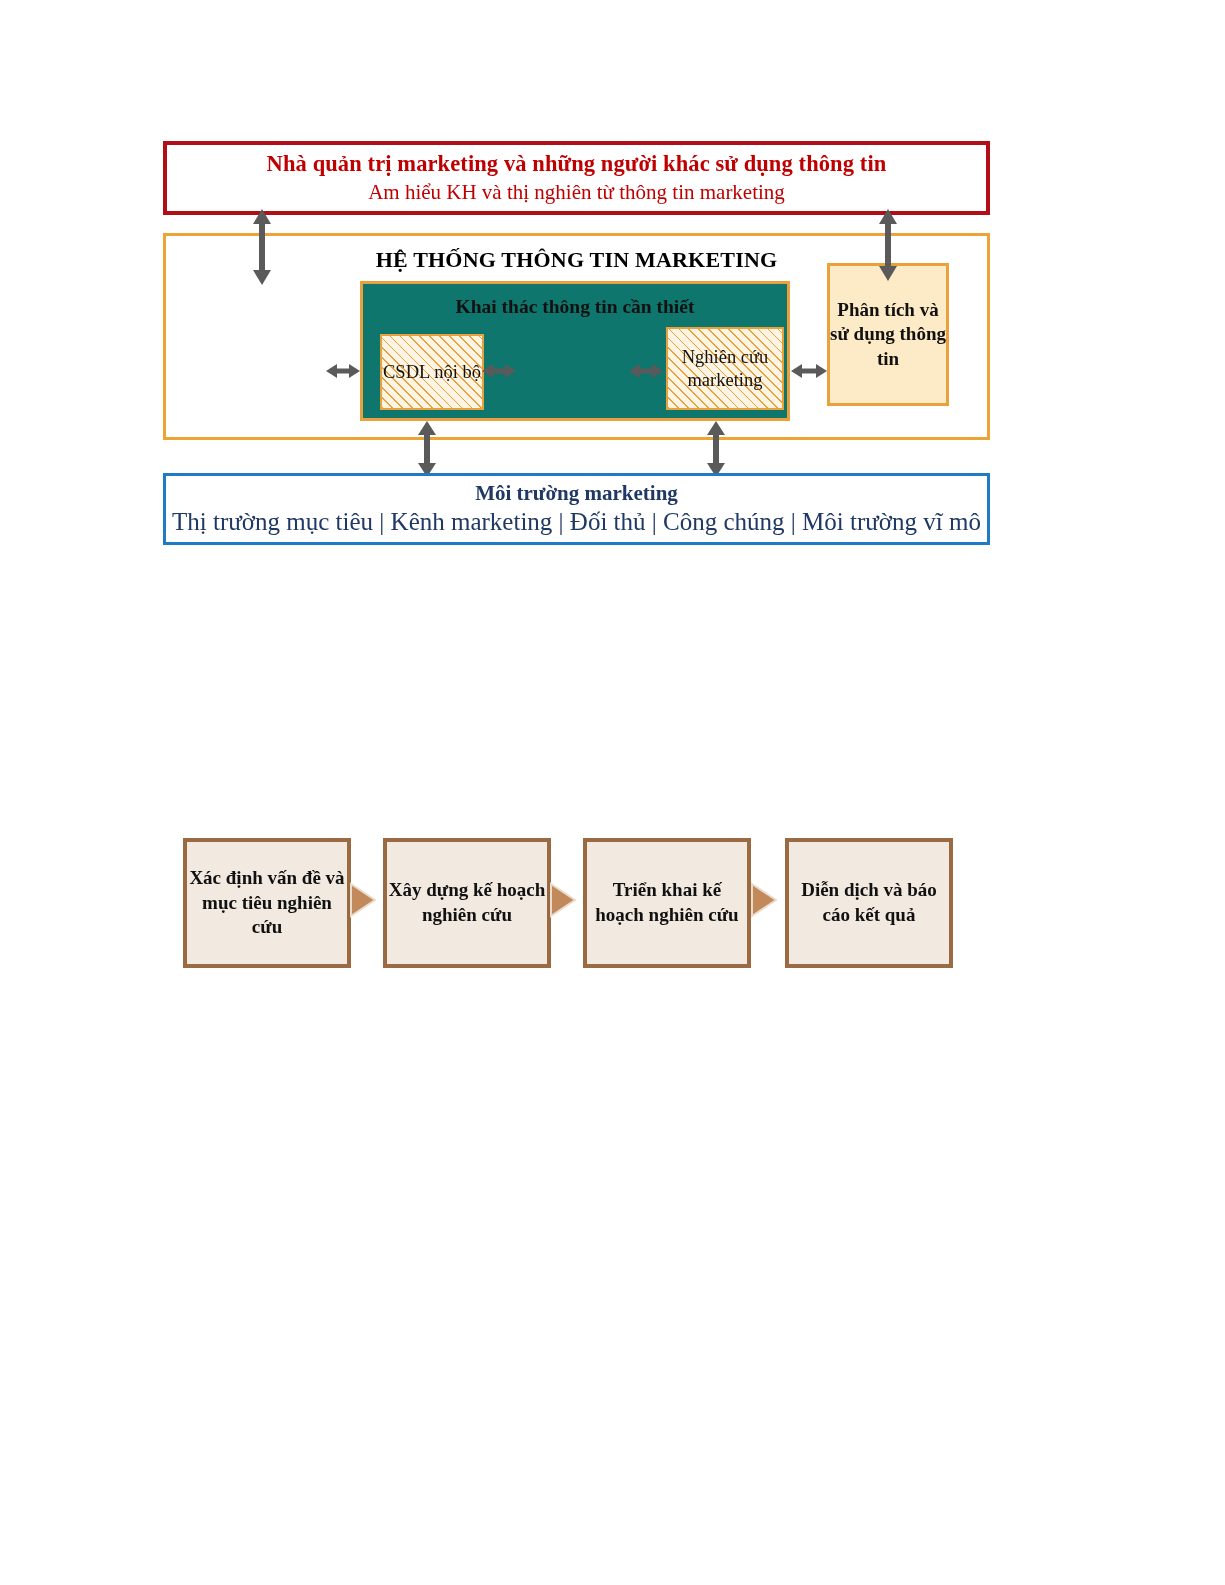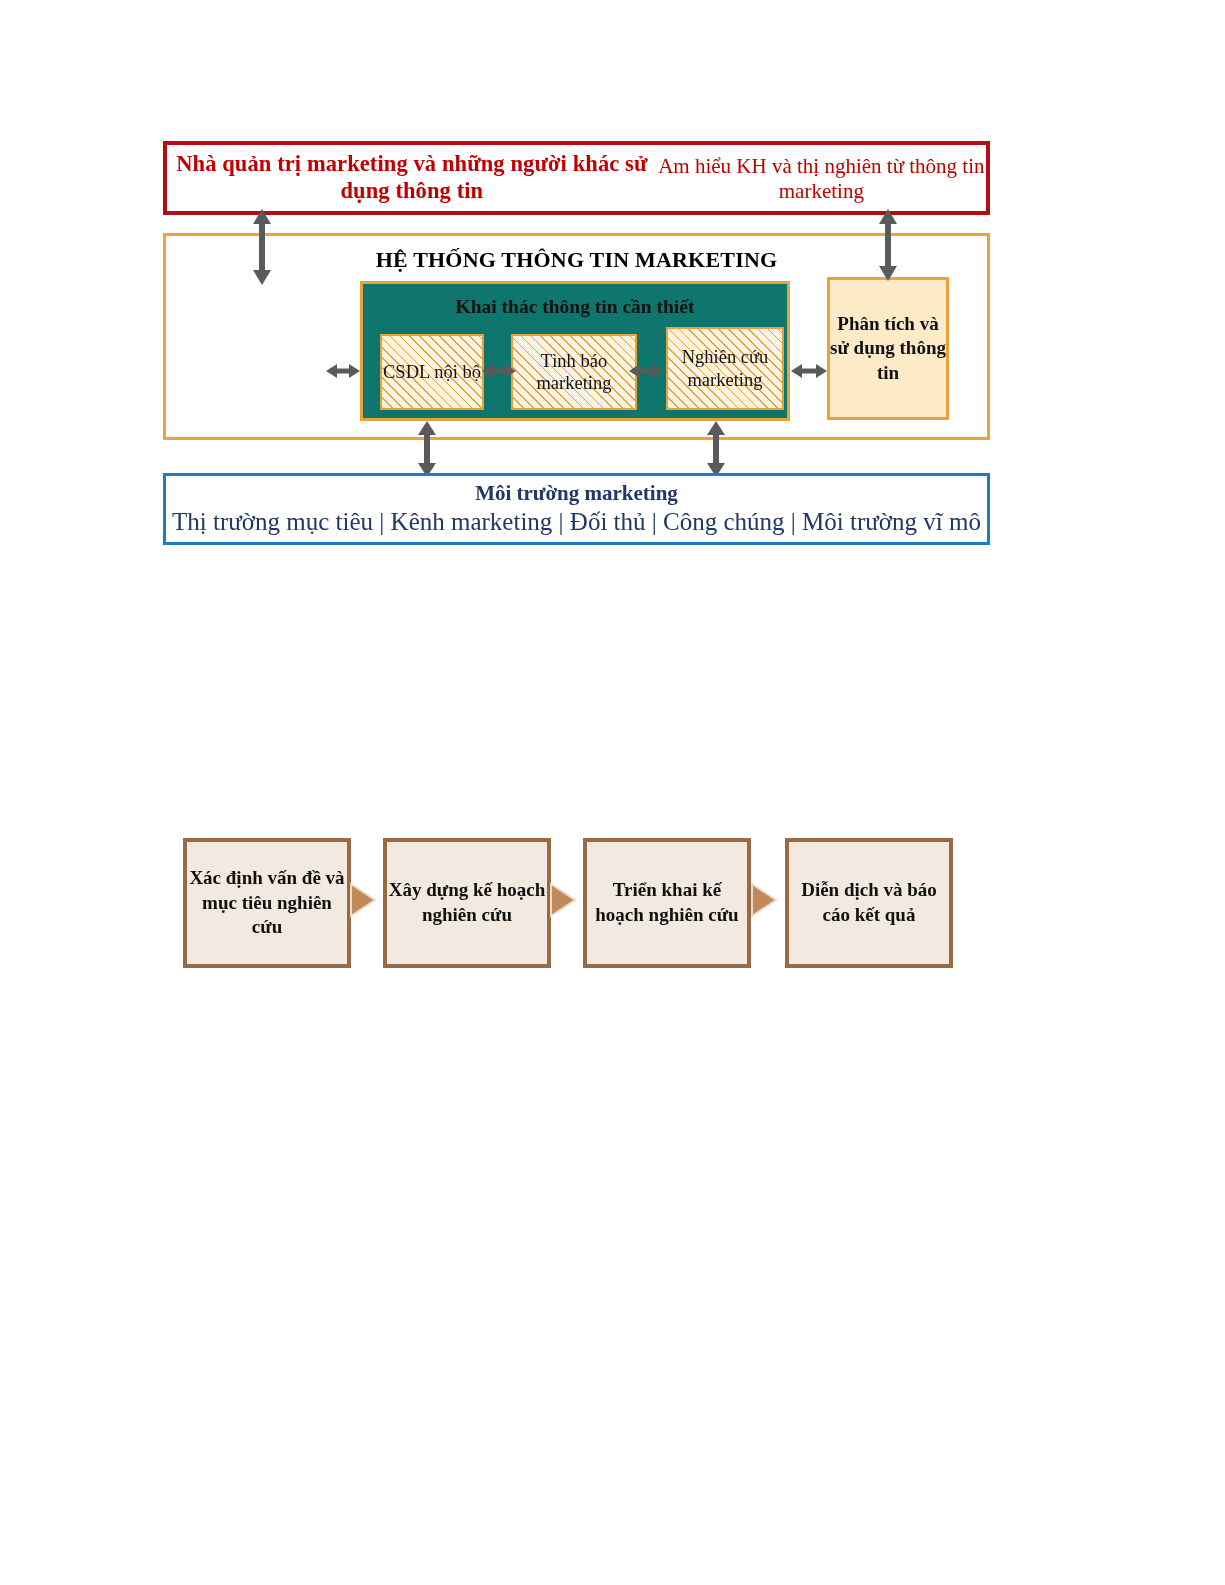--- a/index.html
+++ b/index.html
@@ -21,21 +21,21 @@
   }
 
   
   .abs { position: absolute; box-sizing: border-box; }
 
   
   .red-box {
     left: 163px; top: 141px; width: 827px; height: 74px;
     border: 4px solid #B10E18;
     background: #ffffff;
-    display: flex; flex-direction: row;
+    display: flex; flex-direction: column;
     align-items: center; justify-content: center;
     color: #C00000;
     text-align: center;
     line-height: 1.18;
   }
   .red-line1 { font-size: 22.5px; font-weight: bold; letter-spacing: .1px; }
   .red-line2 { font-size: 21px; font-weight: normal; margin-top: 2px; }
 
   
   .orange-outer {
@@ -53,21 +53,21 @@
   
   .cream-box {
     border: 3px solid #E9A23B;
     background: #FCEBC6;
     display: flex; align-items: center; justify-content: center;
     text-align: center;
     font-size: 19px; font-weight: bold; color: #111111;
     line-height: 1.28;
   }
   .box-left  { left: 202px; top: 281px; width: 122px; height: 140px; }
-  .box-right { left: 827px; top: 277px; width: 122px; height: 143px; }
+  .box-right { left: 827px; top: 263px; width: 122px; height: 143px; }
 
   
   .center-panel {
     left: 360px; top: 281px; width: 430px; height: 140px;
     border: 3px solid #E9A23B;
     background: #0f766e;
   }
   .center-title {
     position: absolute; left: 0; right: 0; top: 12px;
     text-align: center;
@@ -153,23 +153,20 @@
   <div class="abs cream-box box-right">
     <span>Phân tích và sử dụng thông tin</span>
   </div>
 
   <div class="abs center-panel">
     <div class="center-title">Khai thác thông tin cần thiết</div>
 
     <div class="hatch-box hatch-1">
       <span class="txt">CSDL nội bộ</span>
     </div>
-    <div class="hatch-box hatch-2">
-      <span class="txt">Tình báo marketing</span>
-    </div>
     <div class="hatch-box hatch-3">
       <span class="txt">Nghiên cứu marketing</span>
     </div>
   </div>
 
   <svg class="arrow-v" style="left:246px; top:208px;" width="32" height="78">
     <line x1="16" y1="12" x2="16" y2="66" stroke="#5A5A5A" stroke-width="6"></line>
     <polygon points="16,1 25,16 7,16" fill="#5A5A5A"></polygon>
     <polygon points="16,77 25,62 7,62" fill="#5A5A5A"></polygon>
   </svg>

